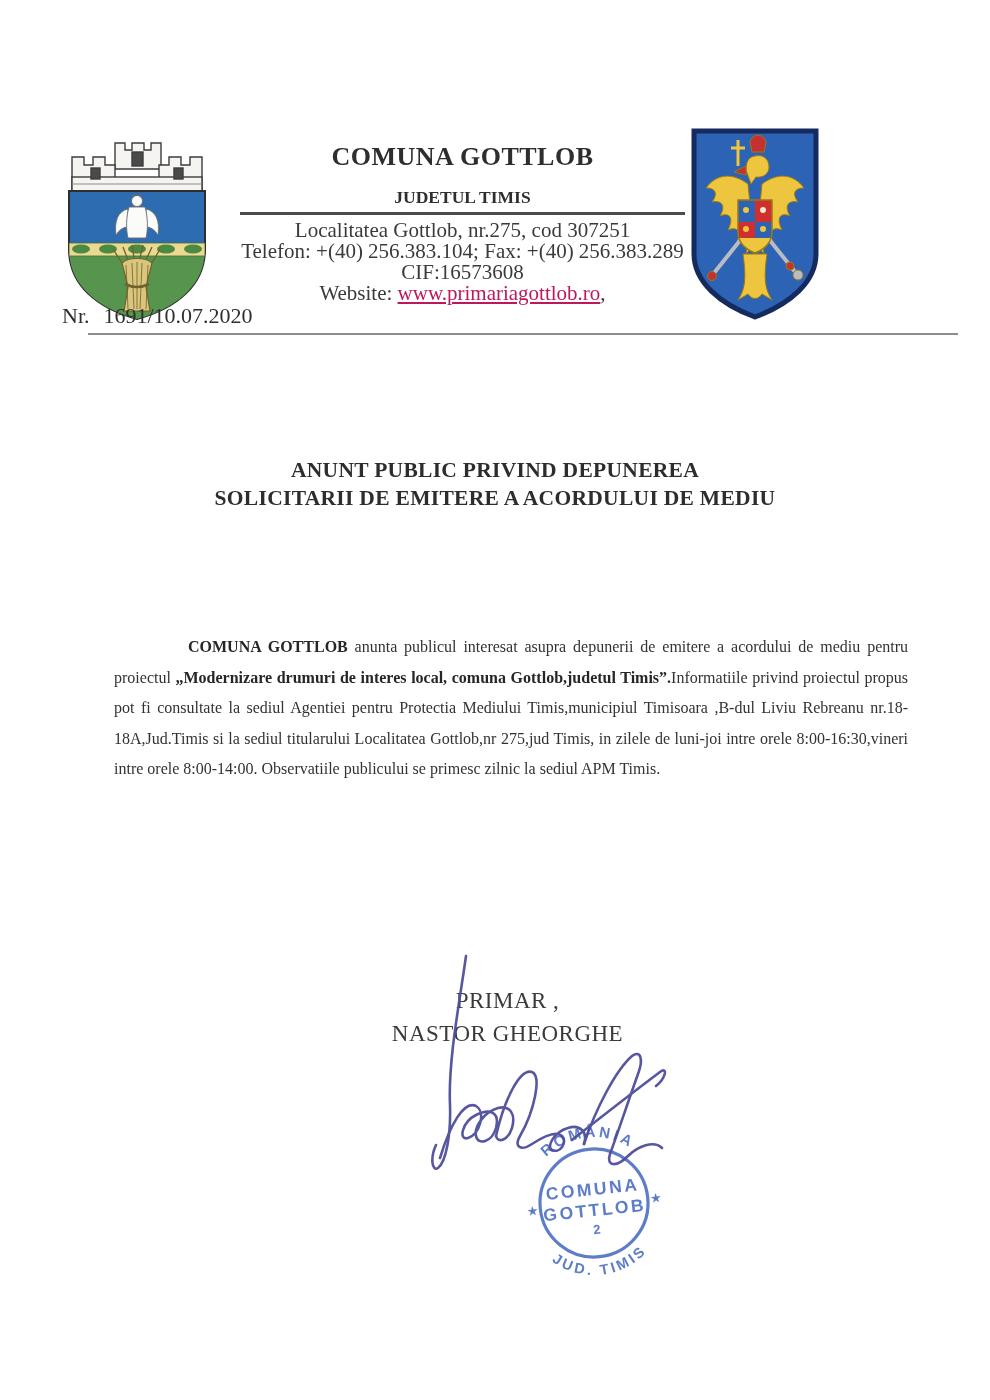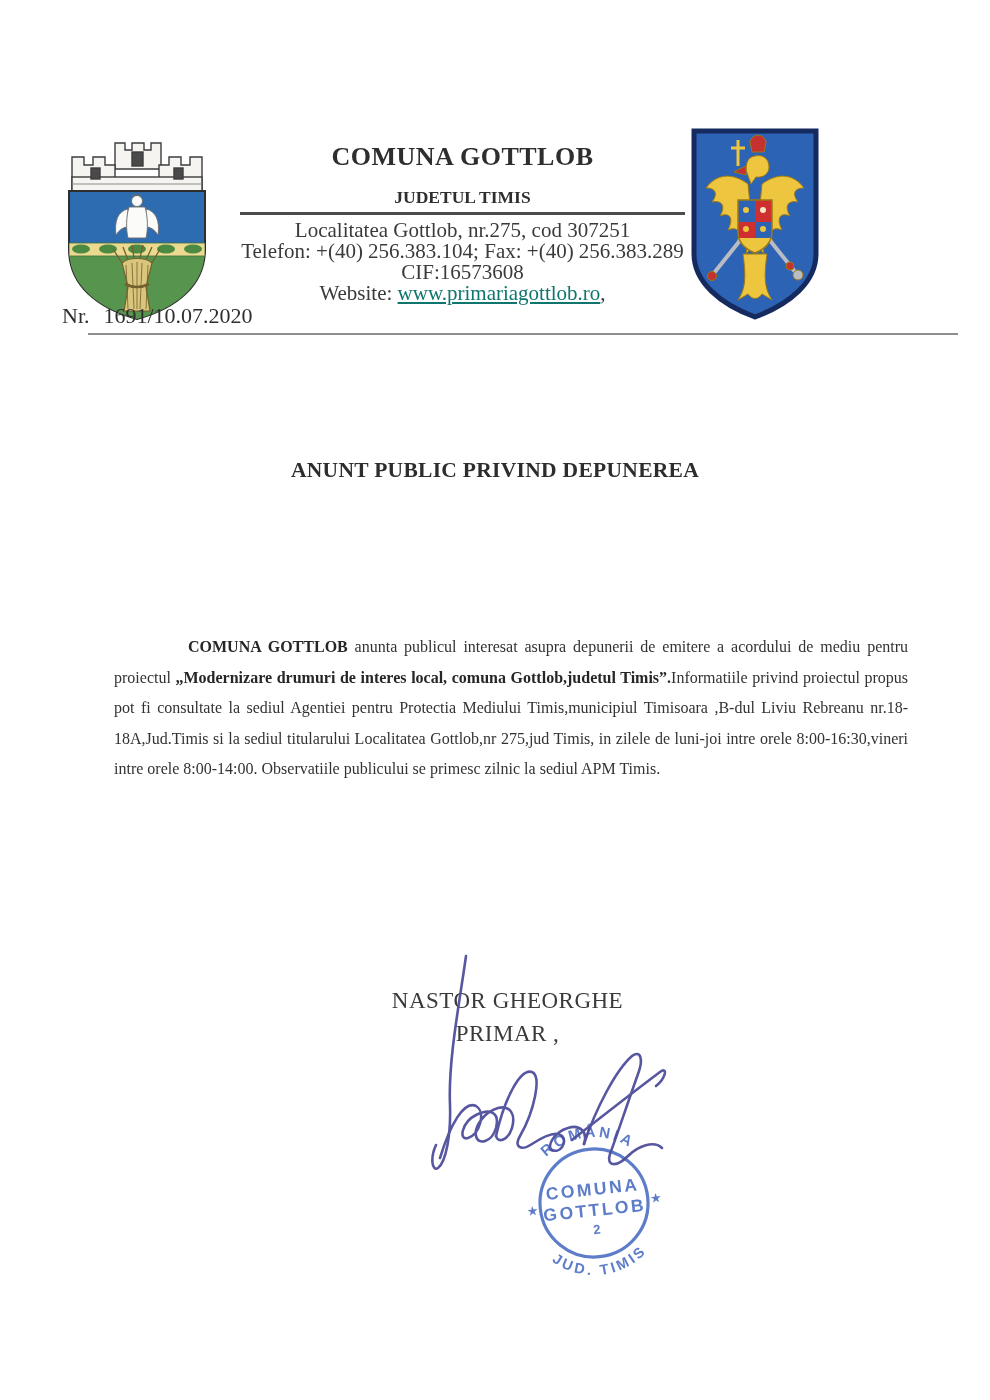--- a/index.html
+++ b/index.html
@@ -8,21 +8,21 @@
     font-family:"Liberation Serif", serif;color:#333;
   }
   
   .arms-left{position:absolute;left:56px;top:137px;width:162px;height:186px;}
   .arms-right{position:absolute;left:688px;top:126px;width:134px;height:196px;}
   .header-block{position:absolute;left:240px;top:142px;width:445px;text-align:center;}
   .org-name{font-size:26px;font-weight:bold;letter-spacing:.5px;color:#2e2e2e;line-height:30px;}
   .county{font-size:17.5px;font-weight:bold;color:#2e2e2e;line-height:21px;margin-top:15px;}
   .header-rule{height:3px;background:#4c4c4c;margin:4px 0 5px 0;}
   .hline{font-size:21px;line-height:21px;color:#3a3a3a;}
-  .hlink{color:#0f766e;text-decoration:underline;}
+  .hlink{color:#be185d;text-decoration:underline;}
   
   .nr-row{position:absolute;left:62px;top:303px;font-size:22px;color:#2f2f2f;}
   .nr-row .num{margin-left:14px;}
   .nr-underline{position:absolute;left:88px;top:333px;width:870px;height:2px;background:#8d8d8d;}
   
   .doc-title{position:absolute;left:0;top:456px;width:990px;text-align:center;
     font-size:21.5px;font-weight:bold;color:#2d2d2d;line-height:28px;letter-spacing:.3px;}
   
   .body-par{position:absolute;left:114px;top:616px;width:794px;
     font-size:16px;line-height:30.5px;text-align:justify;text-indent:74px;color:#323232;}
@@ -144,27 +144,28 @@
     </g>
   </svg>
 
   <div class="nr-row">
     <span>Nr.</span><span class="num">1691/10.07.2020</span>
   </div>
   <div class="nr-underline"></div>
 
   <div class="doc-title">
     <div>ANUNT PUBLIC PRIVIND DEPUNEREA</div>
+    <div>SOLICITARII DE EMITERE A ACORDULUI DE MEDIU</div>
   </div>
 
   <p class="body-par"><b>COMUNA GOTTLOB</b><span> anunta publicul interesat asupra depunerii de emitere  a acordului de mediu pentru proiectul </span><b>„Modernizare drumuri de interes local, comuna Gottlob,judetul Timis”.</b><span>Informatiile privind proiectul propus  pot fi consultate la sediul Agentiei pentru Protectia Mediului Timis,municipiul Timisoara ,B-dul Liviu Rebreanu nr.18-18A,Jud.Timis si la sediul titularului Localitatea Gottlob,nr 275,jud Timis, in zilele de luni-joi intre orele 8:00-16:30,vineri intre orele 8:00-14:00. Observatiile publicului se primesc zilnic la sediul APM Timis.</span></p>
 
   <div class="sign-block">
+    <div>PRIMAR ,</div>
     <div>NASTOR GHEORGHE</div>
-    <div>PRIMAR ,</div>
   </div>
 
   <svg class="signature-svg" viewBox="0 0 260 250">
     <g fill="none" stroke="#4f4e9b" stroke-width="2.6" stroke-linecap="round" opacity="0.95">
       <path d="M46,16 C40,60 28,120 30,165 C31,195 26,222 18,228 C12,232 10,218 16,205"></path>
       <path d="M20,218 C30,185 44,160 56,166 C66,172 60,194 48,198 C38,201 42,182 56,175 C70,168 80,172 76,188 C72,202 58,206 56,196 C54,187 64,172 78,168 C90,165 96,174 92,188 C88,200 78,204 76,196"></path>
       <path d="M76,196 C84,160 100,128 112,132 C122,136 114,172 100,196 C94,206 100,212 112,204 C124,196 136,190 142,196 C148,202 140,214 132,210 C126,207 134,192 148,188 C160,184 168,192 164,204"></path>
       <path d="M164,204 C176,168 196,130 212,116 C220,110 224,118 218,134 C208,162 196,198 190,214 C186,226 196,228 208,216 C218,206 234,200 242,208"></path>
       <path d="M152,200 C180,178 216,150 240,132 C248,126 246,138 236,146"></path>
     </g>

